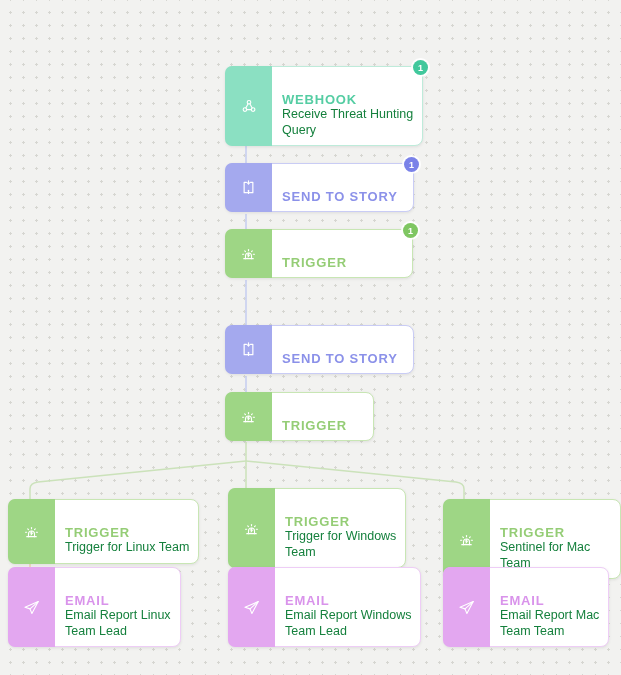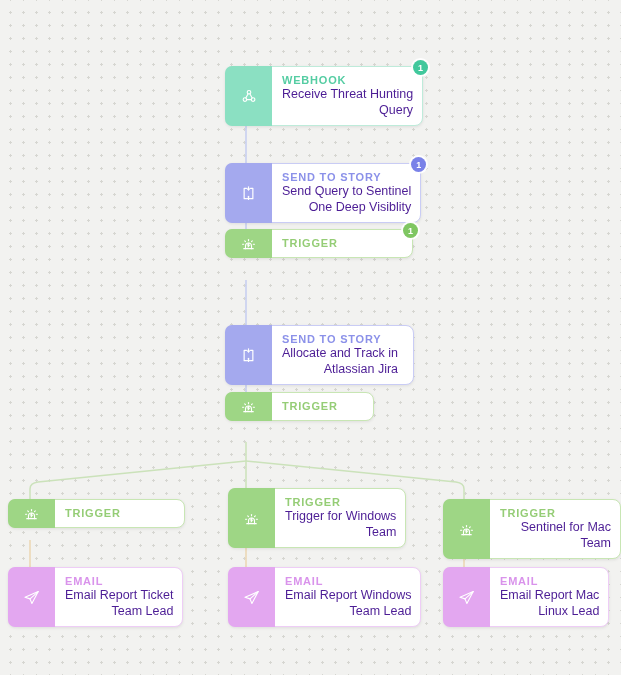--- a/index.html
+++ b/index.html
@@ -28,28 +28,28 @@
   }
   .icon-area{
     flex:0 0 47px;
     background:var(--accent,#ccc);
     border-radius:7px 0 0 7px;
     display:flex;align-items:center;justify-content:center;
     margin:-1px 0 -1px -1px;
   }
   .content{padding:7px 9px 7px 10px;}
   .type-label{
-    font-size:11px;font-weight:bold;letter-spacing:0.8px;
+    font-size:13px;font-weight:bold;letter-spacing:0.8px;
     line-height:12px;margin-bottom:1px;
     color:var(--label,#999);
+    margin-top:20px;
   }
   .title{
-    font-size:12.5px;line-height:15.5px;color:#4c1d95;
+    font-size:12.5px;line-height:15.5px;color:#15803d;
     white-space:pre-line;
-    text-align:right;
   }
   .badge{
     position:absolute;top:-7px;right:-6px;
     min-width:15px;height:15px;border-radius:8px;
     background:var(--badge,#888);
     color:#fff;font-size:9px;font-weight:bold;
     display:flex;align-items:center;justify-content:center;
     box-shadow:0 0 0 2px rgba(255,255,255,0.9);
   }
   .icon-area svg{display:block;}
@@ -98,22 +98,20 @@
         <path d="M9.5 5.5H6.5v13h3"></path>
           <path d="M14.5 5.5h3v13h-3"></path>
         <path d="M12 3.5v4"></path>
           <path d="M10.7 6.2L12 7.5l1.3-1.3"></path>
         <path d="M12 15.5v4"></path>
           <path d="M10.7 18.2L12 19.5l1.3-1.3"></path>
       </svg>
     </div>
     <div class="content">
       <div class="type-label">SEND TO STORY</div>
-      <div class="title">Send Query to Sentinel
-One Deep Visiblity</div>
     </div>
     <div class="badge">1</div>
   </div>
 
   <div class="node" style="left: 225px; top: 229px; min-width: 186px; --accent: #9ED685; --border: #C8E6B4; --label: #95CD76; --badge: #7FC662;">
     <div class="icon-area">
       <svg width="19" height="19" viewBox="0 0 24 24" stroke="#fff" stroke-width="1.4" fill="none" stroke-linecap="round" stroke-linejoin="round">
         <path d="M6 18.5h12"></path>
           <path d="M8.2 18.5v-3.3a3.8 3.8 0 0 1 7.6 0v3.3"></path>
         <path d="M12.6 11.6l-1.7 2.4h2.2l-1.7 2.4"></path>
@@ -136,22 +134,20 @@
         <path d="M9.5 5.5H6.5v13h3"></path>
           <path d="M14.5 5.5h3v13h-3"></path>
         <path d="M12 3.5v4"></path>
           <path d="M10.7 6.2L12 7.5l1.3-1.3"></path>
         <path d="M12 15.5v4"></path>
           <path d="M10.7 18.2L12 19.5l1.3-1.3"></path>
       </svg>
     </div>
     <div class="content">
       <div class="type-label">SEND TO STORY</div>
-      <div class="title">Allocate and Track in
-Atlassian Jira</div>
     </div>
   </div>
 
   <div class="node" style="left: 225px; top: 392px; min-width: 147px; --accent: #9ED685; --border: #C8E6B4; --label: #95CD76; --badge: #7FC662;">
     <div class="icon-area">
       <svg width="19" height="19" viewBox="0 0 24 24" stroke="#fff" stroke-width="1.4" fill="none" stroke-linecap="round" stroke-linejoin="round">
         <path d="M6 18.5h12"></path>
           <path d="M8.2 18.5v-3.3a3.8 3.8 0 0 1 7.6 0v3.3"></path>
         <path d="M12.6 11.6l-1.7 2.4h2.2l-1.7 2.4"></path>
         <path d="M12 8.4V7"></path>
@@ -174,20 +170,21 @@
         <path d="M12.6 11.6l-1.7 2.4h2.2l-1.7 2.4"></path>
         <path d="M12 8.4V7"></path>
           <path d="M8.2 9.7L7.2 8.6"></path>
           <path d="M15.8 9.7l1-1.1"></path>
           <path d="M5.9 13H4.5"></path>
           <path d="M19.5 13h-1.4"></path>
       </svg>
     </div>
     <div class="content">
       <div class="type-label">TRIGGER</div>
+      <div class="title">Trigger for Linux Team</div>
     </div>
   </div>
 
   <div class="node" style="left: 228px; top: 488px; min-width: 158px; --accent: #9ED685; --border: #C8E6B4; --label: #95CD76; --badge: #7FC662;">
     <div class="icon-area">
       <svg width="19" height="19" viewBox="0 0 24 24" stroke="#fff" stroke-width="1.4" fill="none" stroke-linecap="round" stroke-linejoin="round">
         <path d="M6 18.5h12"></path>
           <path d="M8.2 18.5v-3.3a3.8 3.8 0 0 1 7.6 0v3.3"></path>
         <path d="M12.6 11.6l-1.7 2.4h2.2l-1.7 2.4"></path>
         <path d="M12 8.4V7"></path>
@@ -225,21 +222,21 @@
 
   <div class="node" style="left: 8px; top: 567px; min-width: 162px; --accent: #E3A7F0; --border: #EECDF6; --label: #D993EB; --badge: #D77FE9;">
     <div class="icon-area">
       <svg width="19" height="19" viewBox="0 0 24 24" stroke="#fff" stroke-width="1.4" fill="none" stroke-linecap="round" stroke-linejoin="round">
         <path d="M20.5 4.5L3.8 11.8l6.3 1.9 2.4 5.8 8-15z"></path>
           <path d="M10.1 13.7l10.4-9.2"></path>
       </svg>
     </div>
     <div class="content">
       <div class="type-label">EMAIL</div>
-      <div class="title">Email Report Ticket
+      <div class="title">Email Report Linux
 Team Lead</div>
     </div>
   </div>
 
   <div class="node" style="left: 228px; top: 567px; min-width: 172px; --accent: #E3A7F0; --border: #EECDF6; --label: #D993EB; --badge: #D77FE9;">
     <div class="icon-area">
       <svg width="19" height="19" viewBox="0 0 24 24" stroke="#fff" stroke-width="1.4" fill="none" stroke-linecap="round" stroke-linejoin="round">
         <path d="M20.5 4.5L3.8 11.8l6.3 1.9 2.4 5.8 8-15z"></path>
           <path d="M10.1 13.7l10.4-9.2"></path>
       </svg>
@@ -254,17 +251,17 @@
   <div class="node" style="left: 443px; top: 567px; min-width: 162px; --accent: #E3A7F0; --border: #EECDF6; --label: #D993EB; --badge: #D77FE9;">
     <div class="icon-area">
       <svg width="19" height="19" viewBox="0 0 24 24" stroke="#fff" stroke-width="1.4" fill="none" stroke-linecap="round" stroke-linejoin="round">
         <path d="M20.5 4.5L3.8 11.8l6.3 1.9 2.4 5.8 8-15z"></path>
           <path d="M10.1 13.7l10.4-9.2"></path>
       </svg>
     </div>
     <div class="content">
       <div class="type-label">EMAIL</div>
       <div class="title">Email Report Mac
-Linux Lead</div>
+Team Team</div>
     </div>
   </div>
 
 </div>
 
 </body></html>

